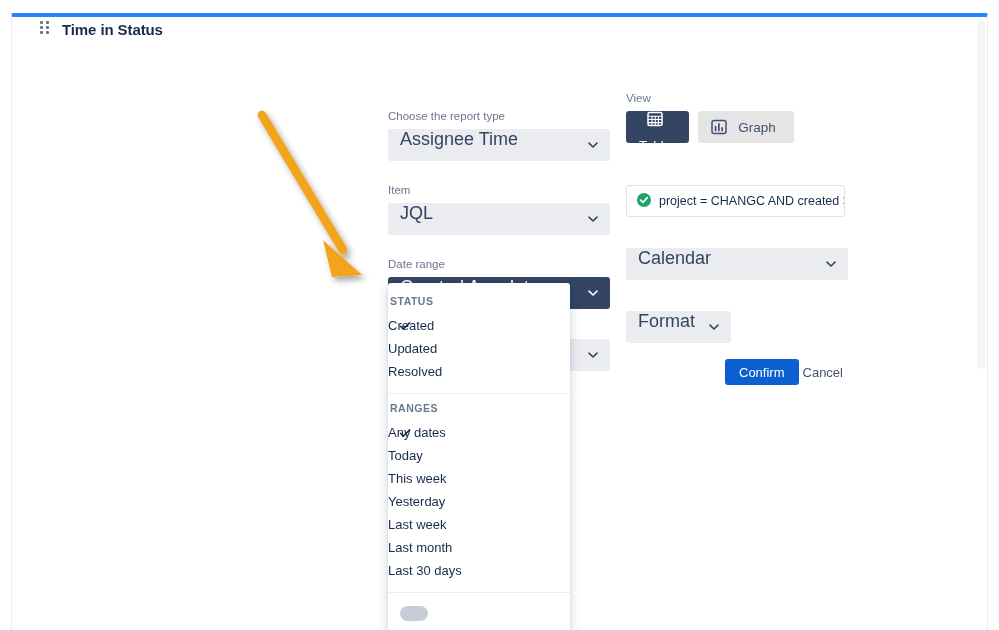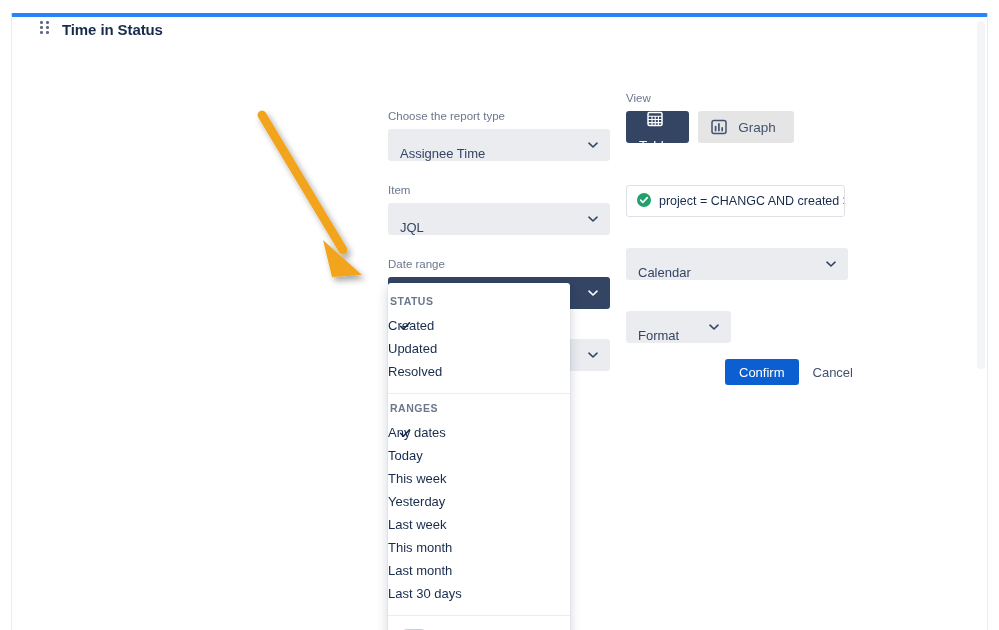--- a/index.html
+++ b/index.html
@@ -66,23 +66,23 @@
     color: #6b778c;
     margin-bottom: 6px;
     line-height: 14px;
   }
 
   .select {
     position: relative;
     width: 222px; height: 32px;
     background: #ebecf0;
     border: none; border-radius: 3px;
-    display: flex; align-items: flex-end;
+    display: flex; align-items: flex-start;
     padding: 0 12px;
-    font-size: 13px;
+    font-size: 18px;
     color: #344563;
     cursor: pointer;
     user-select: none;
   }
   .select.dark {
     background: #344563;
     color: #ffffff;
   }
   .select .chev {
     position: absolute; right: 12px; top: 50%;
@@ -136,21 +136,21 @@
     left: 498px; top: 350px;
     font-size: 12.5px;
     color: #42526e;
     white-space: nowrap;
   }
 
   
   .footer-actions {
     position: absolute;
     left: 713px; top: 342px;
-    display: flex; align-items: center; gap: 14px;
+    display: flex; align-items: center; gap: 4px;
   }
   .btn-primary {
     background: #0b5fd0;
     color: #ffffff;
     border: none; border-radius: 3px;
     height: 26px;
     padding: 0 14px;
     font-size: 13px;
     font-family: "Liberation Sans", sans-serif;
     cursor: pointer;
@@ -409,23 +409,20 @@
         <span>Today</span>
       </div>
       <div class="dd-item">
         <span>This week</span>
       </div>
       <div class="dd-item">
         <span>Yesterday</span>
       </div>
       <div class="dd-item">
         <span>Last week</span>
-      </div>
-      <div class="dd-item">
-        <span>This month</span>
       </div>
       <div class="dd-item">
         <span>Last month</span>
       </div>
       <div class="dd-item">
         <span>Last 30 days</span>
       </div>
 
       <div class="dd-footer">
         <span class="toggle">

